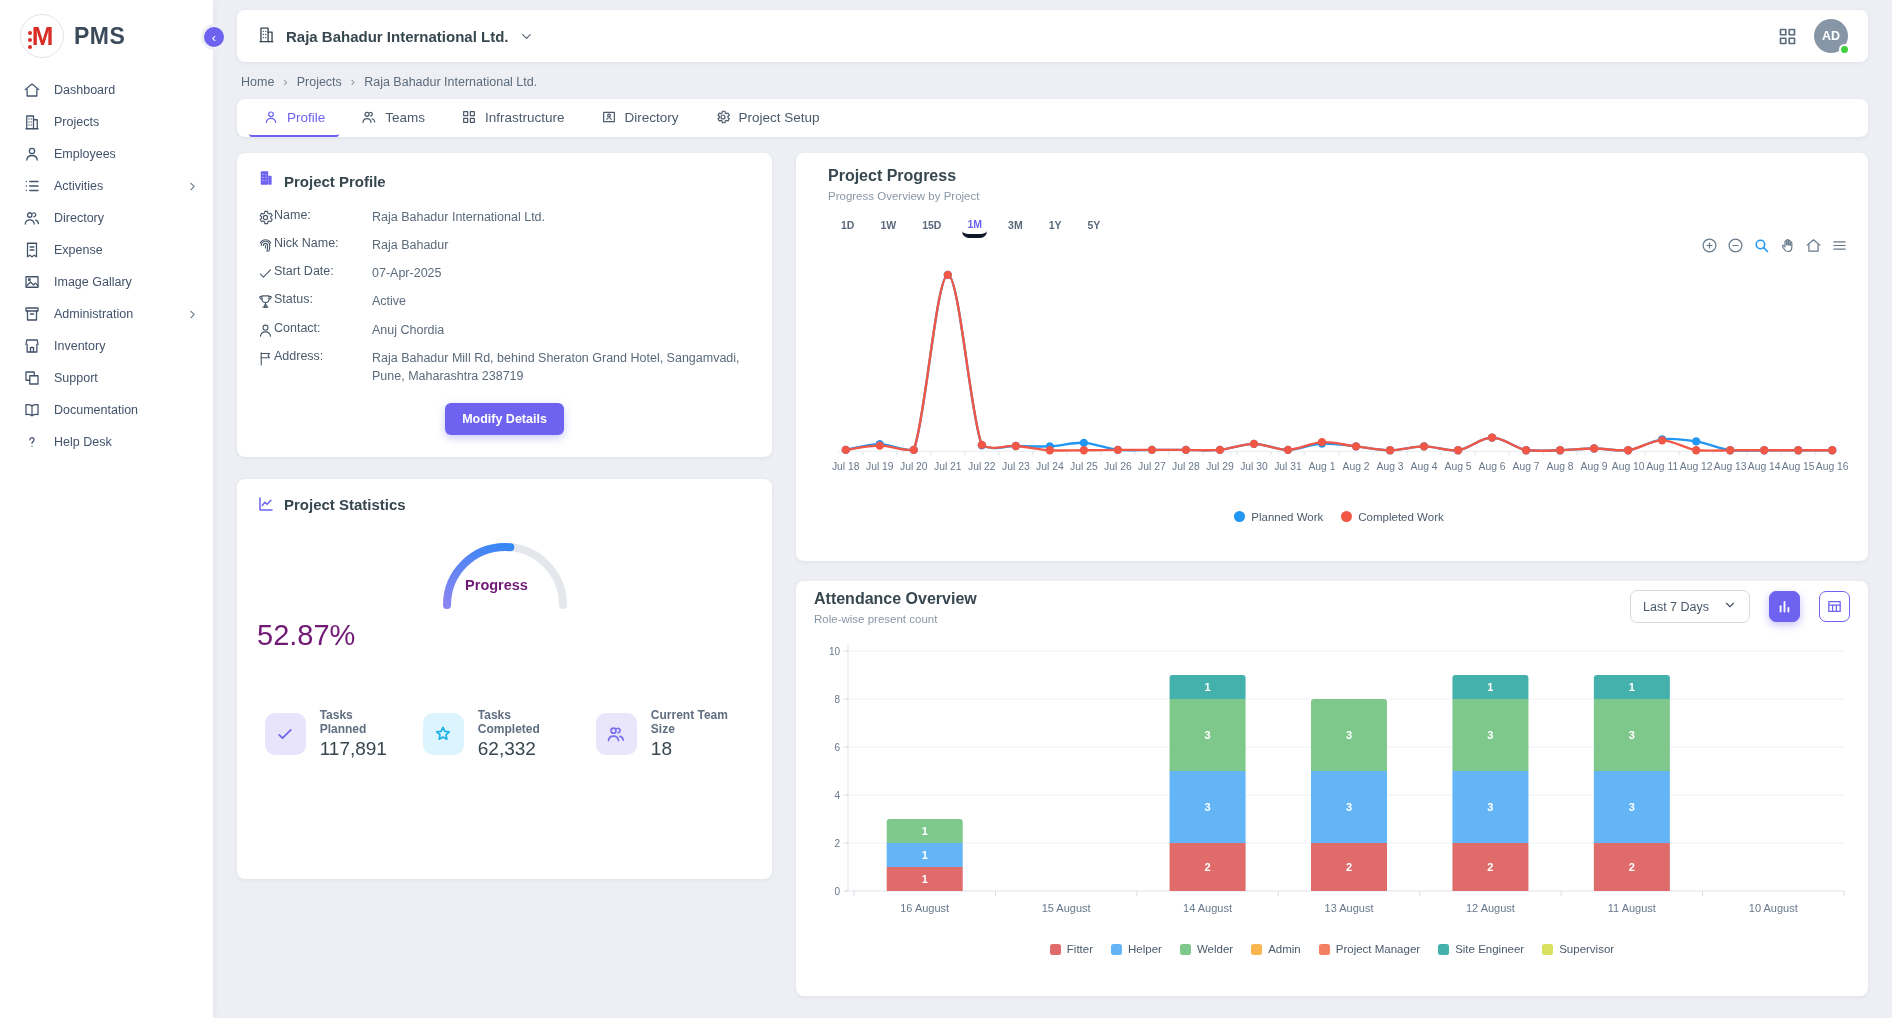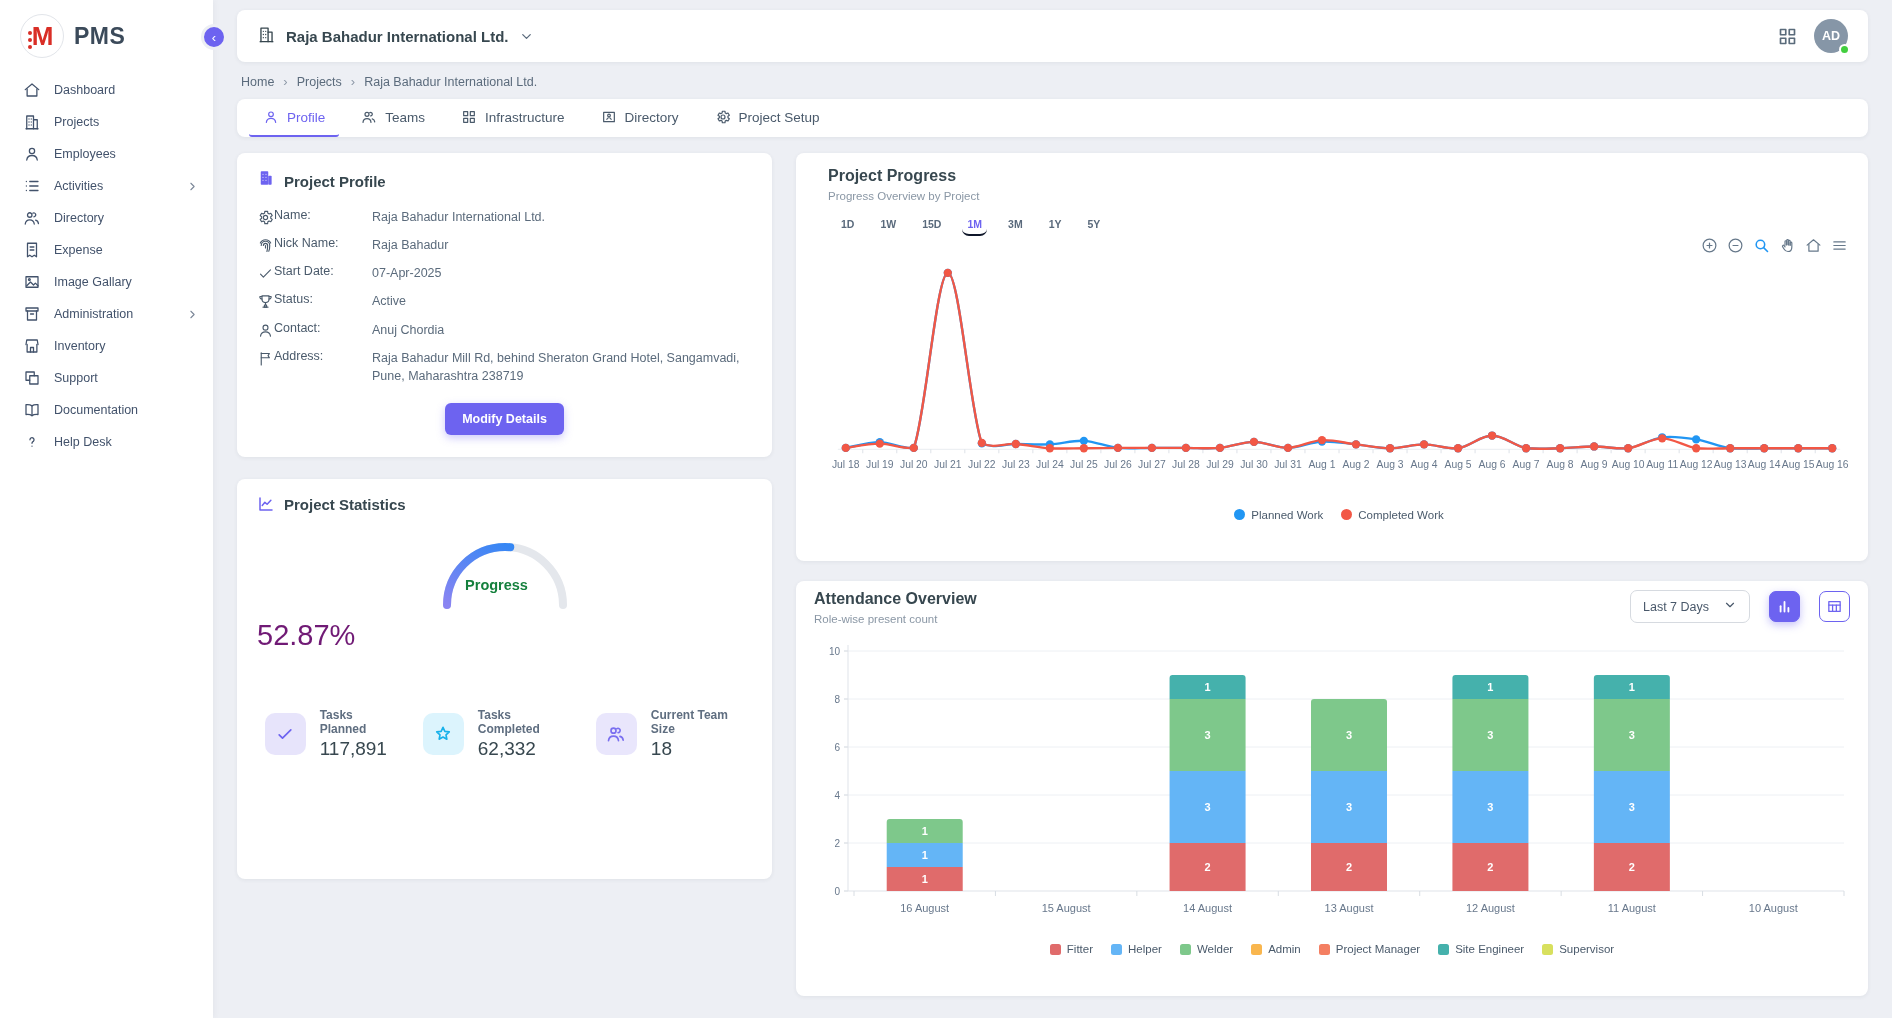--- a/index.html
+++ b/index.html
@@ -74,36 +74,36 @@
   .pfield .val { color:#5b6b7c; line-height:1.45; }
   .modify-wrap { display:flex; justify-content:center; margin-top:18px; }
   .modify-btn {
     background:#6d63f0; color:#fff; font-weight:bold; font-size:12.5px; border:none;
     padding:9px 17px; border-radius:6px; cursor:pointer; box-shadow:0 3px 8px rgba(109,99,240,.35);
     font-family:"Liberation Sans", sans-serif;
   }
   
   .stats-card { padding:16px 20px; min-height:400px; }
   .gauge-wrap { position:relative; width:150px; margin:20px auto 0 auto; }
-  .gauge-label { position:absolute; left:0; right:16px; top:44px; text-align:center; font-size:14.5px; font-weight:bold; color:#15803d; }
+  .gauge-label { position:absolute; left:0; right:16px; top:44px; text-align:center; font-size:14.5px; font-weight:bold; color:#701a75; }
   .gauge-value { text-align:left; font-size:29px; color:#701a75; margin-top:2px; }
   .stat-rows { margin-top:56px; display:flex; gap:15px; }
   .stat-row { display:flex; align-items:center; gap:14px; padding-left:8px; }
   .stat-ico { width:42px; height:42px; border-radius:10px; display:flex; align-items:center; justify-content:center; }
   .stat-lbl { font-size:12px; font-weight:bold; color:#5f6e80; }
   .stat-val { font-size:19px; color:#37474f; margin-top:2px; }
   
   .progress-card { padding:14px 18px 10px 32px; position:relative; min-height:408px; }
   .card-sub { font-size:11.5px; color:#8a97a5; margin-top:5px; }
   .ranges { display:flex; gap:16px; margin-top:14px; padding-left:8px; }
   .range-btn {
     font-size:10.5px; font-weight:bold; color:#5a6a7c; background:none; border:none; cursor:pointer;
     padding:2px 5px 4px 5px; border-bottom:2px solid transparent; font-family:"Liberation Sans", sans-serif;
   }
-  .range-btn.active { color:#6d63f0; border-bottom:2px solid #0f172a; border-radius:0 0 7px 7px; }
+  .range-btn.active { color:#6d63f0; border-bottom:4px solid #0f172a; border-radius:0 0 7px 7px; }
   .chart-toolbar { position:absolute; right:20px; top:84px; display:flex; gap:9px; align-items:center; }
   .tool-ico { color:#66788a; display:flex; cursor:pointer; }
   .tool-ico.active { color:#2196f3; }
   .line-chart-wrap { margin-top:16px; }
   .chart-legend { display:flex; justify-content:center; gap:18px; margin-top:4px; padding-bottom:4px; }
   .legend-item { display:flex; align-items:center; gap:6px; font-size:11.5px; color:#4a5a6b; cursor:pointer; }
   .legend-dot { width:11px; height:11px; border-radius:50%; }
   .legend-sq { width:11px; height:11px; border-radius:2.5px; }
   
   .attendance-card { padding:9px 18px 8px 18px; position:relative; min-height:415px; }

